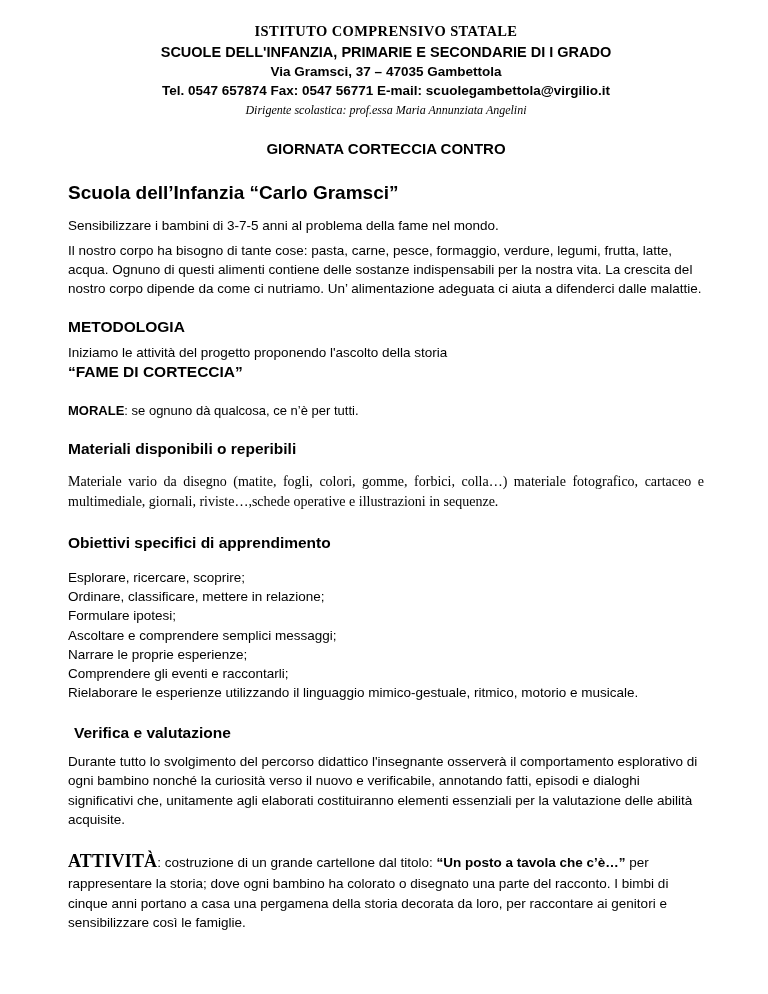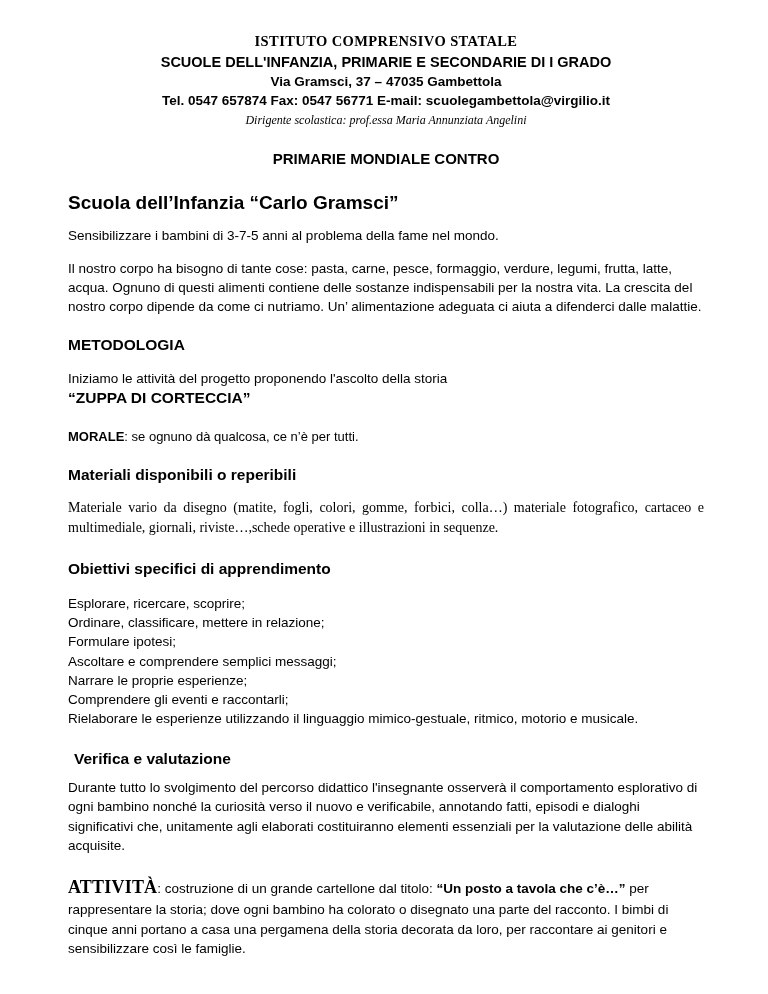--- a/index.html
+++ b/index.html
@@ -11,21 +11,21 @@
     width: 768px;
     height: 994px;
     font-family: "Liberation Sans", sans-serif;
     color: #000000;
     overflow: hidden;
   }
   .page {
     width: 768px;
     height: 994px;
     box-sizing: border-box;
-    padding: 32px 64px 0 68px;
+    padding: 22px 64px 0 68px;
     position: relative;
   }
 
   
   .header {
     text-align: center;
   }
   .header .line1 {
     font-family: "Liberation Serif", serif;
     font-weight: bold;
@@ -98,21 +98,21 @@
   }
 
   
   p.body {
     font-size: 13.5px;
     line-height: 1.42;
     margin: 10px 0 0 0;
     text-align: left;
   }
   p.body.tight {
-    margin-top: 14px;
+    margin-top: 6px;
   }
   p.serif {
     font-family: "Liberation Serif", serif;
     font-size: 14px;
     line-height: 1.45;
     margin: 14px 0 0 0;
     text-align: justify;
   }
   p.morale {
     font-size: 13px;
@@ -149,31 +149,31 @@
 
   <div class="header">
     <div class="line1">ISTITUTO COMPRENSIVO STATALE</div>
     <div class="line2">SCUOLE DELL'INFANZIA, PRIMARIE E SECONDARIE DI I GRADO</div>
     <div class="line3">Via Gramsci, 37 – 47035 Gambettola</div>
     <div class="line4">Tel. 0547 657874 Fax: 0547 56771 E-mail: scuolegambettola@virgilio.it</div>
     <div class="line5">Dirigente scolastica: prof.essa Maria Annunziata  Angelini</div>
   </div>
 
   <div class="doc-title">
-    <div>PRIMARIE MONDIALE CONTRO</div>
+    <div>GIORNATA CORTECCIA CONTRO</div>
   </div>
 
   <h1 class="school">Scuola dell’Infanzia “Carlo Gramsci”</h1>
 
   <p class="body">Sensibilizzare i bambini di 3-7-5 anni al problema della fame nel mondo.</p>
   <p class="body tight">Il nostro corpo ha bisogno di tante cose: pasta, carne, pesce, formaggio, verdure, legumi, frutta, latte, acqua. Ognuno di questi alimenti contiene delle sostanze indispensabili per la nostra vita. La crescita del nostro corpo dipende da come ci nutriamo. Un’ alimentazione adeguata ci aiuta a difenderci dalle malattie.</p>
 
   <h2 class="sec">METODOLOGIA</h2>
   <p class="body tight">Iniziamo le attività del progetto proponendo l'ascolto della storia</p>
-  <h2 class="sec tight">“ZUPPA DI CORTECCIA”</h2>
+  <h2 class="sec tight">“FAME DI CORTECCIA”</h2>
 
   <p class="morale"><span class="lead">MORALE</span><span>: se ognuno dà qualcosa, ce n’è per tutti.</span></p>
 
   <h2 class="centered">Materiali disponibili o reperibili</h2>
   <p class="serif">Materiale vario da disegno (matite, fogli, colori, gomme, forbici, colla…) materiale fotografico, cartaceo e multimediale, giornali, riviste…,schede operative e illustrazioni in sequenze.</p>
 
   <h2 class="obj">Obiettivi specifici di apprendimento</h2>
   <p class="list">
     <span>Esplorare, ricercare, scoprire;</span><br>
     <span>Ordinare, classificare, mettere in relazione;</span><br>

